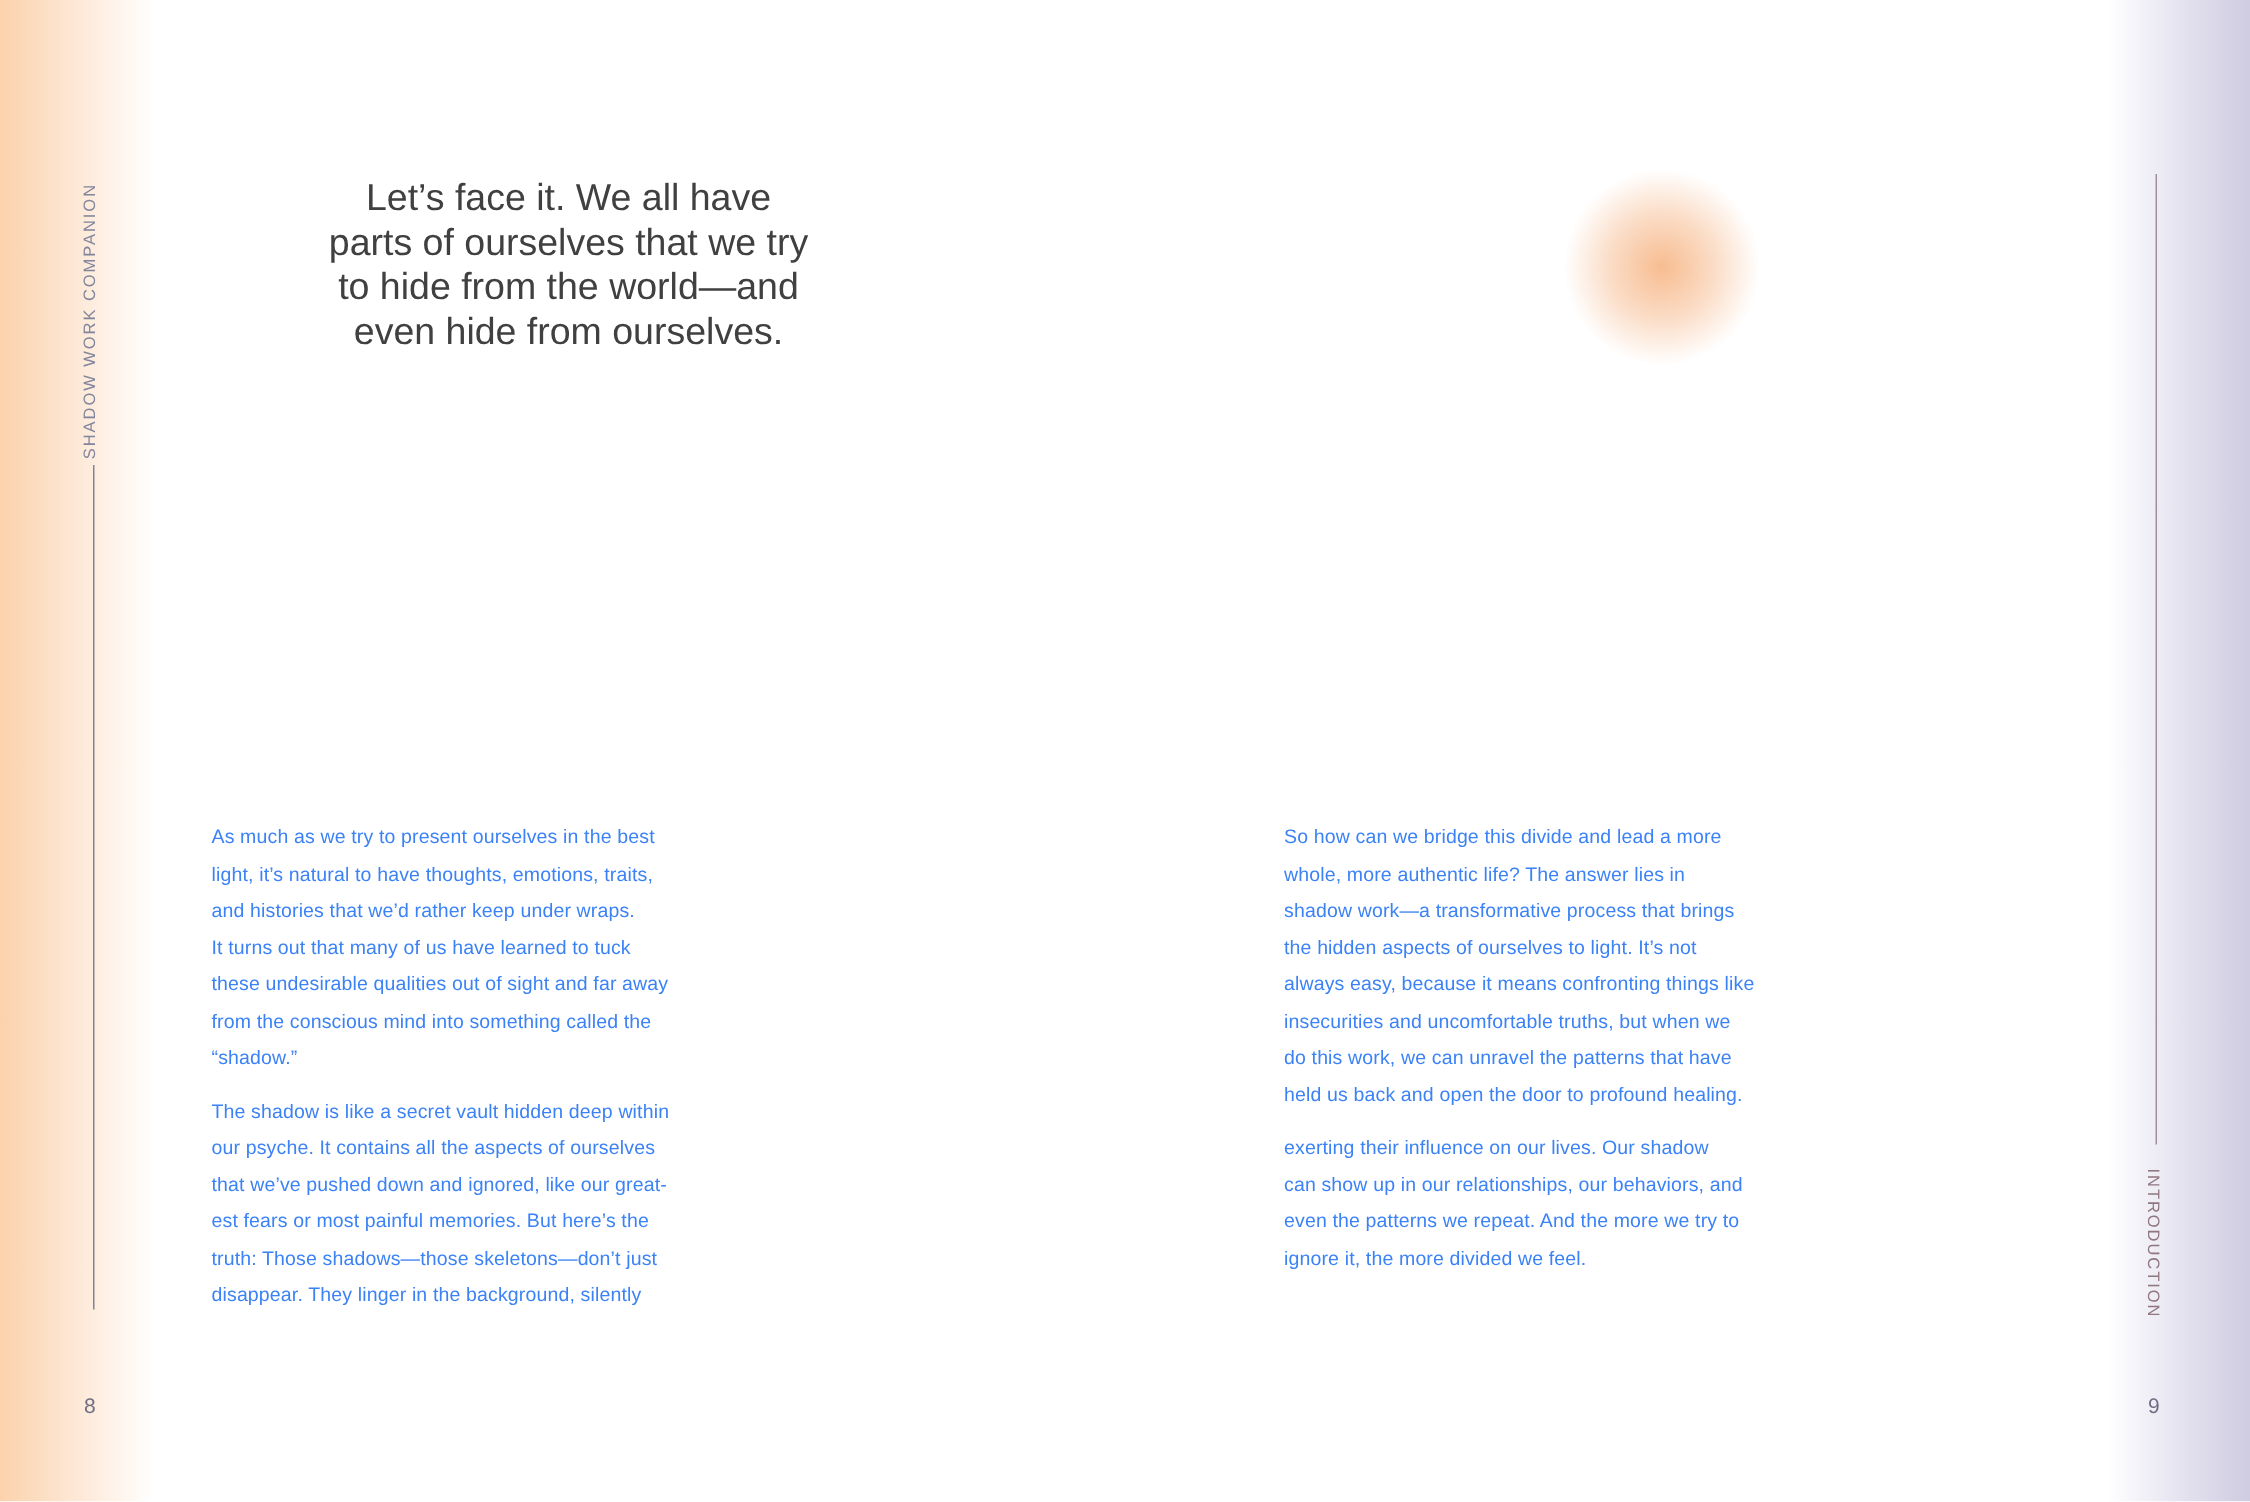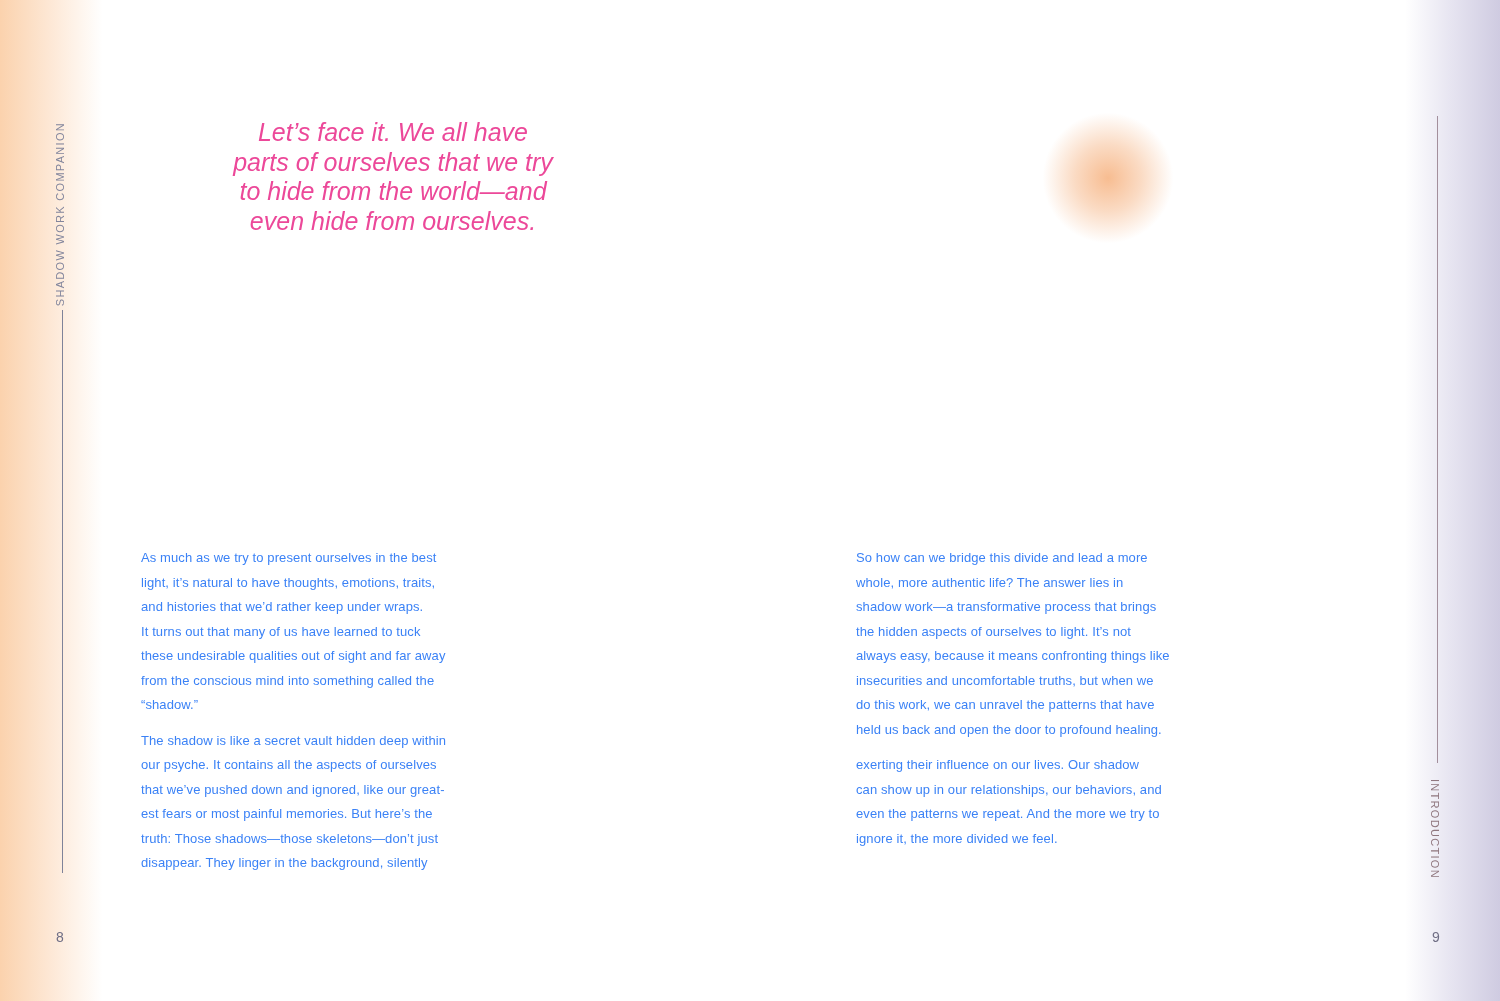--- a/index.html
+++ b/index.html
@@ -49,26 +49,25 @@
     left: 1429px; top: 779px;
     writing-mode: vertical-rl;
     color: #90777f;
   }
   .vrule { position: absolute; width: 1px; }
   .vrule-left  { left: 62px;  top: 310px; height: 563px; background: #7f8399; }
   .vrule-right { left: 1437px; top: 116px; height: 647px; background: #a38f9c; }
 
   
   .pull-quote {
-    position: absolute; left: 158px; top: 118px; width: 470px;
+    position: absolute; left: 144px; top: 118px; width: 470px;
     text-align: center;
-    font-style: italic;
     font-size: 25px;
     line-height: 29.5px;
-    color: #ec4899;
+    color: #404040;
     white-space: pre-line;
   }
 
   
   .body-col {
     position: absolute; top: 546px;
     color: #3b82f6;
     font-size: 13px;
     line-height: 24.5px;
     letter-spacing: 0.1px;

